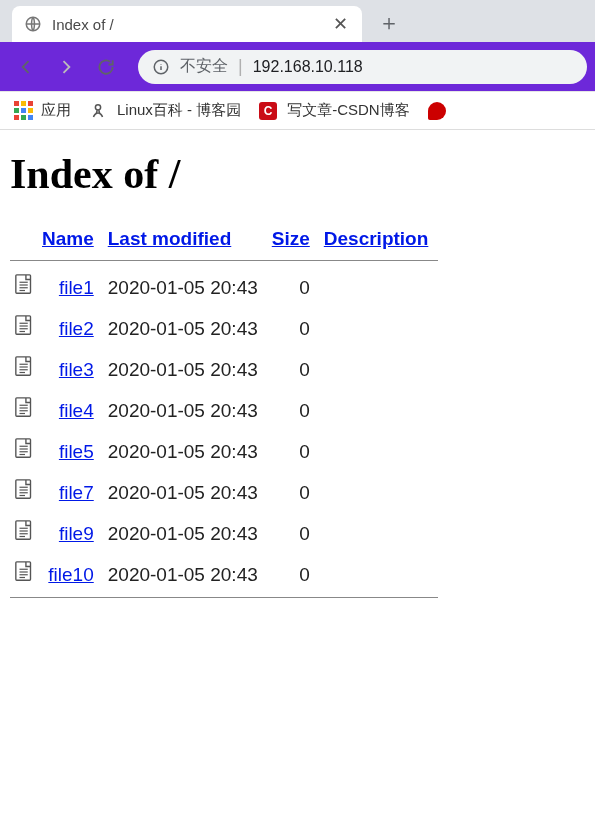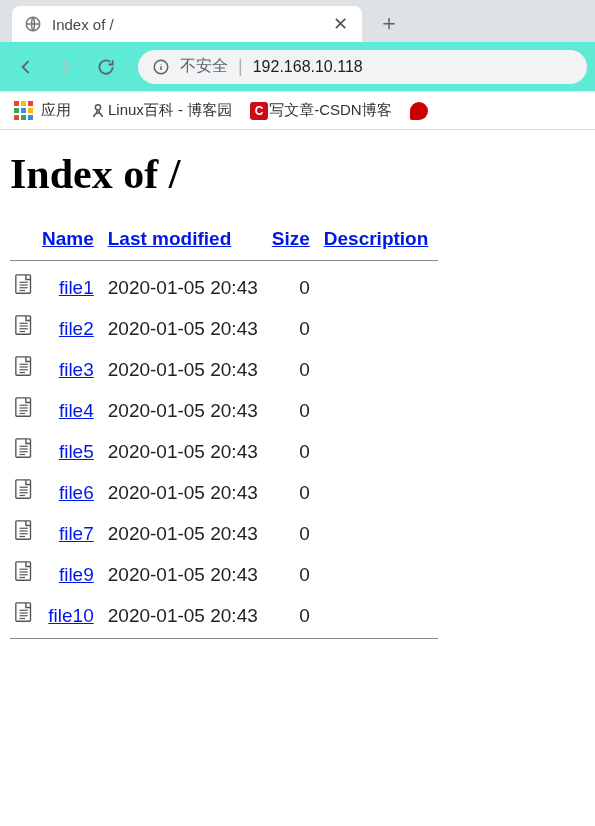--- a/index.html
+++ b/index.html
@@ -54,21 +54,21 @@
       font-size: 22px;
       font-weight: 300;
       padding: 0 16px;
       cursor: pointer;
       margin-top: 4px;
     }
     .toolbar {
       display: flex;
       align-items: center;
       height: 50px;
-      background: #5eead4;
+      background: #6d28d9;
       border-bottom: 1px solid #e6e6e6;
       padding: 0 8px;
       gap: 4px;
     }
     .nav-btn {
       width: 36px;
       height: 36px;
       display: flex;
       align-items: center;
       justify-content: center;
@@ -133,21 +133,21 @@
     .apps-grid span:nth-child(3){background:#e94335}
     .apps-grid span:nth-child(4){background:#34a853}
     .apps-grid span:nth-child(5){background:#4285f4}
     .apps-grid span:nth-child(6){background:#fabc05}
     .apps-grid span:nth-child(7){background:#e94335}
     .apps-grid span:nth-child(8){background:#34a853}
     .apps-grid span:nth-child(9){background:#4285f4}
     .bm {
       display: flex;
       align-items: flex-end;
-      gap: 1px;
+      gap: 10px;
       cursor: pointer;
       color: #333;
     }
     .bm .icon { display: inline-flex; }
     .csdn-box {
       width: 18px; height: 18px;
       background: #ca0c16;
       color: #fff;
       font-size: 12px;
       font-weight: bold;
@@ -368,36 +368,20 @@
           <td class="icon-cell"><span class="file-icon">
               <svg width="22" height="24" viewBox="0 0 24 26">
                 <rect x="2" y="2" width="16" height="20" rx="1" fill="#fff" stroke="#555" stroke-width="1.5"></rect>
                 <path d="M13 2v5h5" fill="none" stroke="#555" stroke-width="1.5"></path>
                 <line x1="6" y1="10" x2="15" y2="10" stroke="#555" stroke-width="1.3"></line>
                 <line x1="6" y1="13" x2="15" y2="13" stroke="#555" stroke-width="1.3"></line>
                 <line x1="6" y1="16" x2="15" y2="16" stroke="#555" stroke-width="1.3"></line>
                 <line x1="6" y1="19" x2="12" y2="19" stroke="#555" stroke-width="1.3"></line>
               </svg>
             </span></td>
-          <td><a href="#" class="flink">file6</a></td>
-          <td>2020-01-05 20:43</td>
-          <td>0</td>
-          <td></td>
-        </tr>
-        <tr>
-          <td class="icon-cell"><span class="file-icon">
-              <svg width="22" height="24" viewBox="0 0 24 26">
-                <rect x="2" y="2" width="16" height="20" rx="1" fill="#fff" stroke="#555" stroke-width="1.5"></rect>
-                <path d="M13 2v5h5" fill="none" stroke="#555" stroke-width="1.5"></path>
-                <line x1="6" y1="10" x2="15" y2="10" stroke="#555" stroke-width="1.3"></line>
-                <line x1="6" y1="13" x2="15" y2="13" stroke="#555" stroke-width="1.3"></line>
-                <line x1="6" y1="16" x2="15" y2="16" stroke="#555" stroke-width="1.3"></line>
-                <line x1="6" y1="19" x2="12" y2="19" stroke="#555" stroke-width="1.3"></line>
-              </svg>
-            </span></td>
           <td><a href="#" class="flink">file7</a></td>
           <td>2020-01-05 20:43</td>
           <td>0</td>
           <td></td>
         </tr>
         <tr>
           <td class="icon-cell"><span class="file-icon">
               <svg width="22" height="24" viewBox="0 0 24 26">
                 <rect x="2" y="2" width="16" height="20" rx="1" fill="#fff" stroke="#555" stroke-width="1.5"></rect>
                 <path d="M13 2v5h5" fill="none" stroke="#555" stroke-width="1.5"></path>

